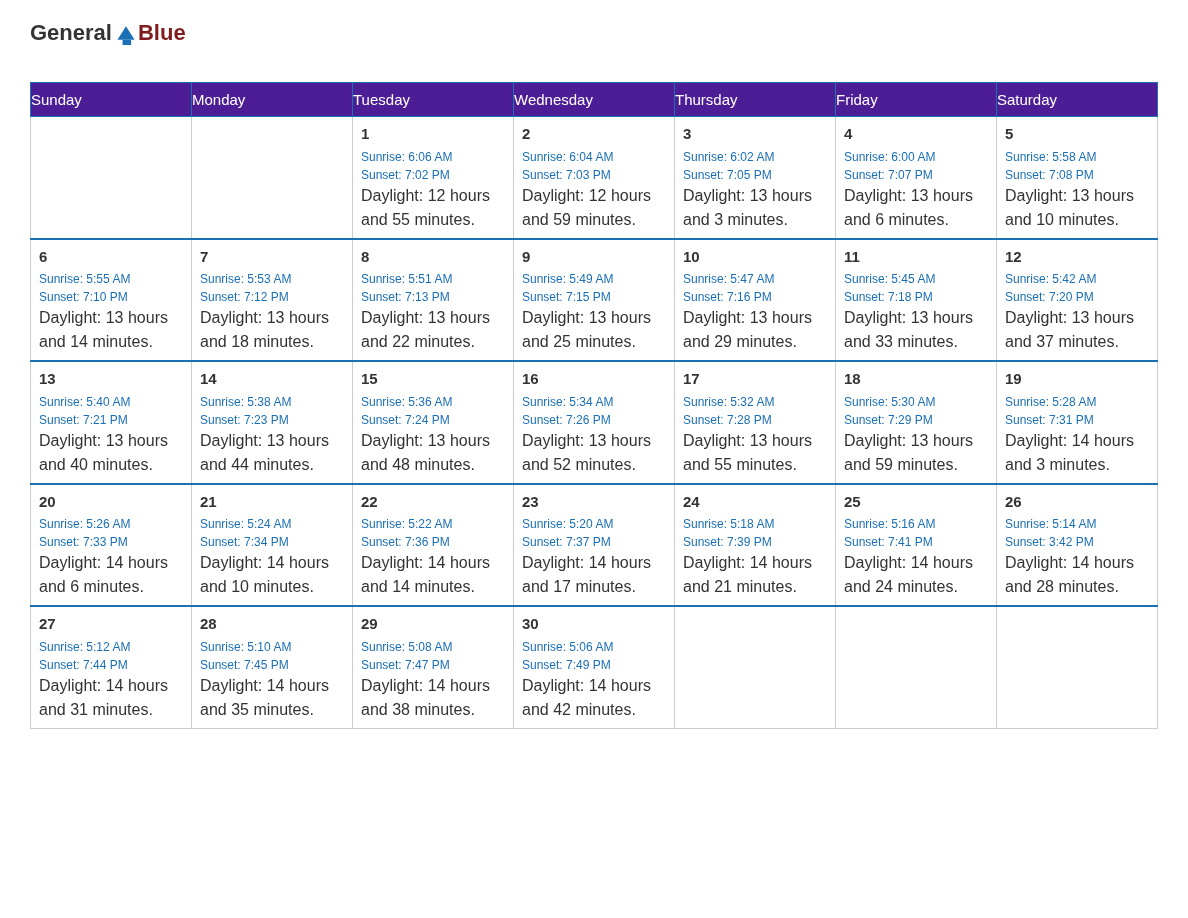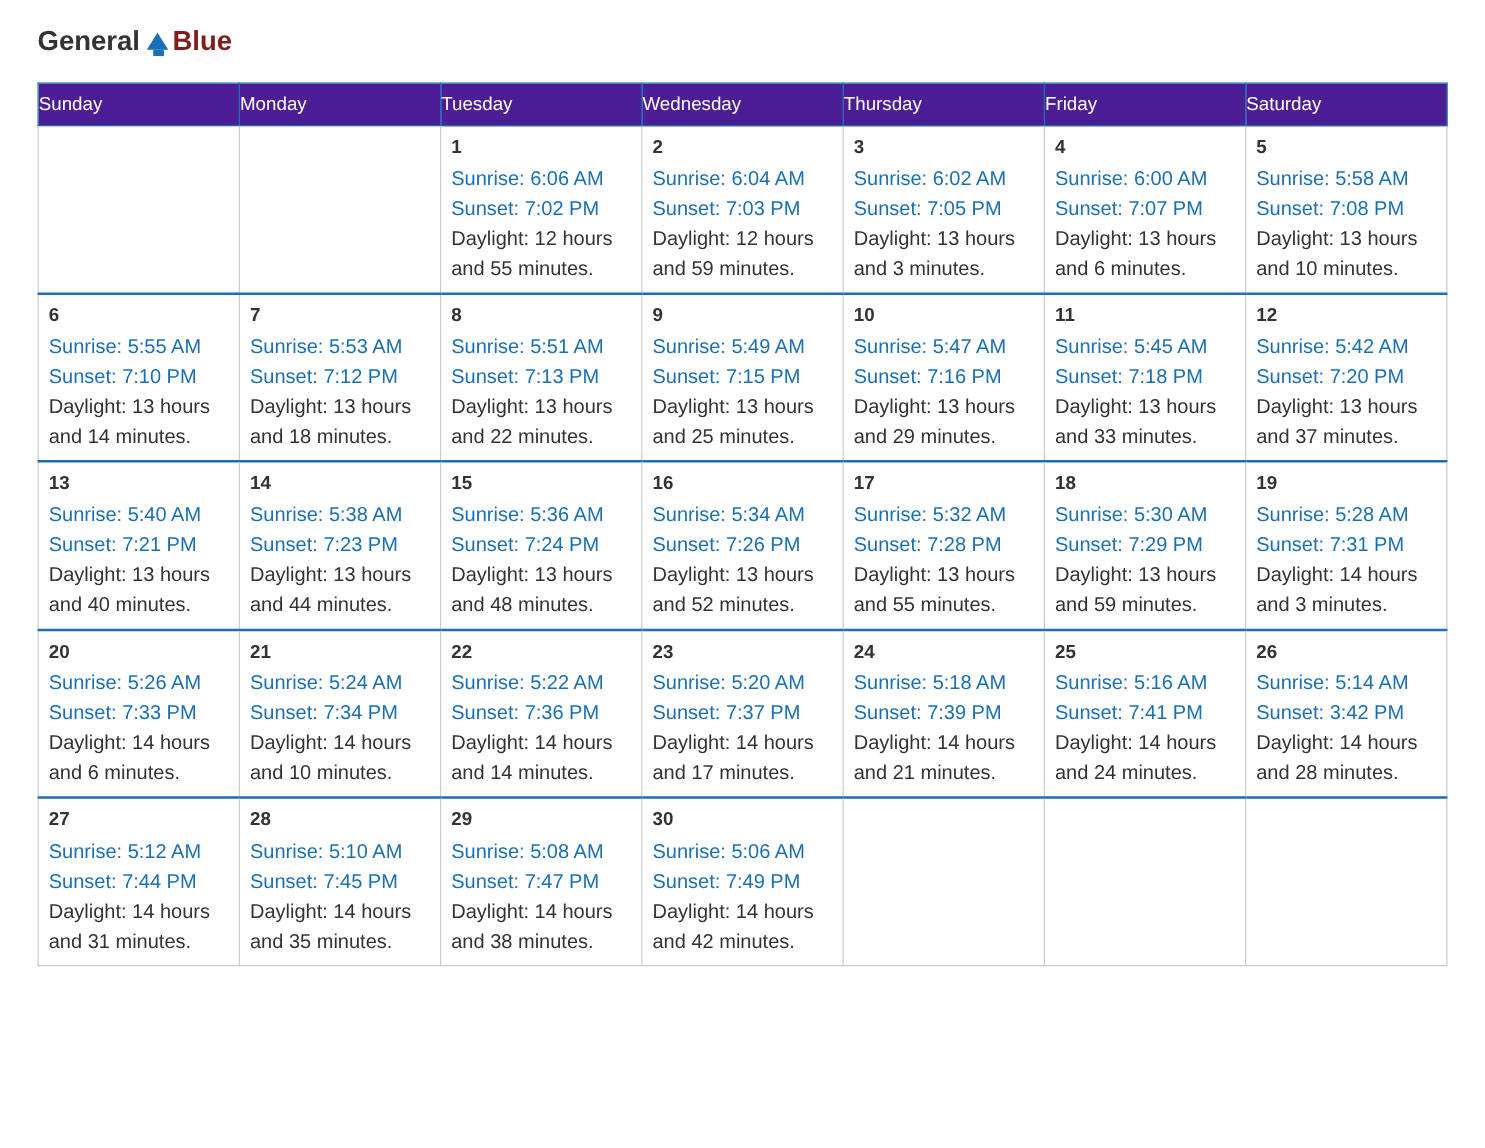--- a/index.html
+++ b/index.html
@@ -8,21 +8,21 @@
       background: #fff;
       color: #333;
       padding: 20px 30px;
       width: 1188px;
       min-height: 918px;
     }
     .header {
       display: flex;
       justify-content: space-between;
       align-items: flex-start;
-      margin-bottom: 20px;
+      margin-bottom: 36px;
     }
     .logo {
       display: flex;
       align-items: center;
       gap: 0;
     }
     .logo-text-general {
       font-size: 22px;
       font-weight: bold;
       color: #333;
@@ -75,21 +75,21 @@
     }
     .calendar td .day-num {
       font-size: 15px;
       font-weight: bold;
       color: #333;
       display: block;
       margin-bottom: 2px;
     }
     .calendar td .sun-info {
       color: #1a6fb5;
-      font-size: 16px;
+      font-size: 12px;
     }
     .calendar td .day-info {
       color: #333;
       font-size: 16px;
     }
     .calendar tr td {
       border-top: 2px solid #1a6fb5;
     }
     .calendar tr:first-child td {
       border-top: none;

